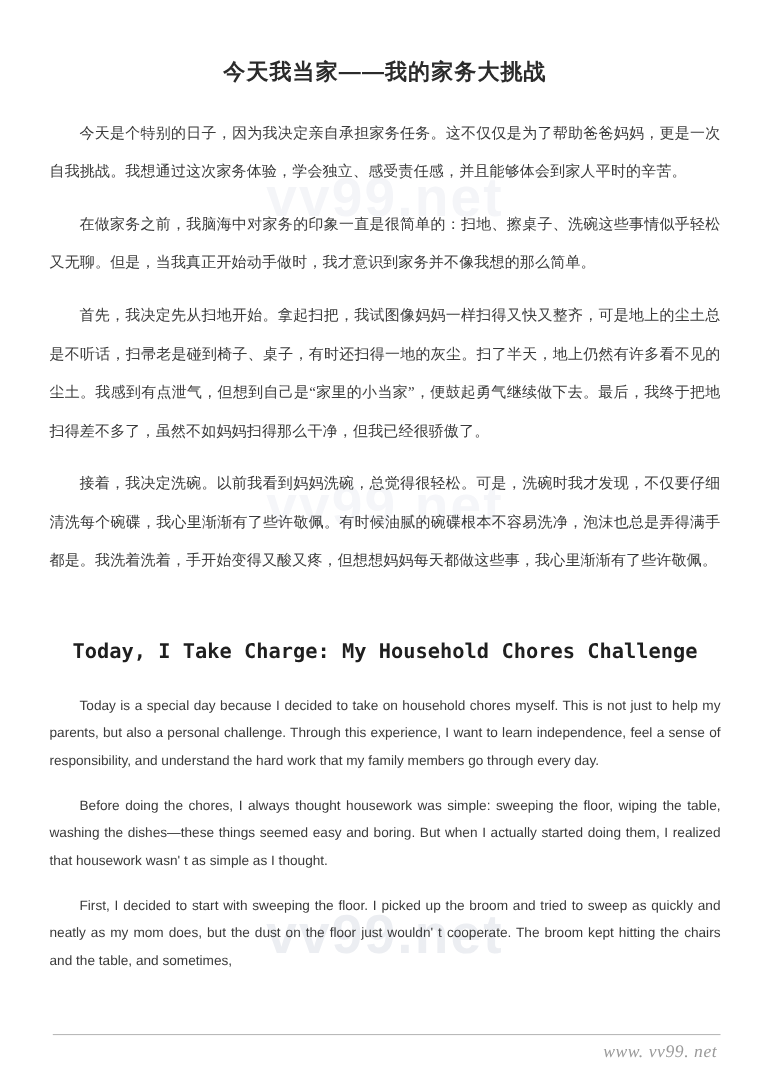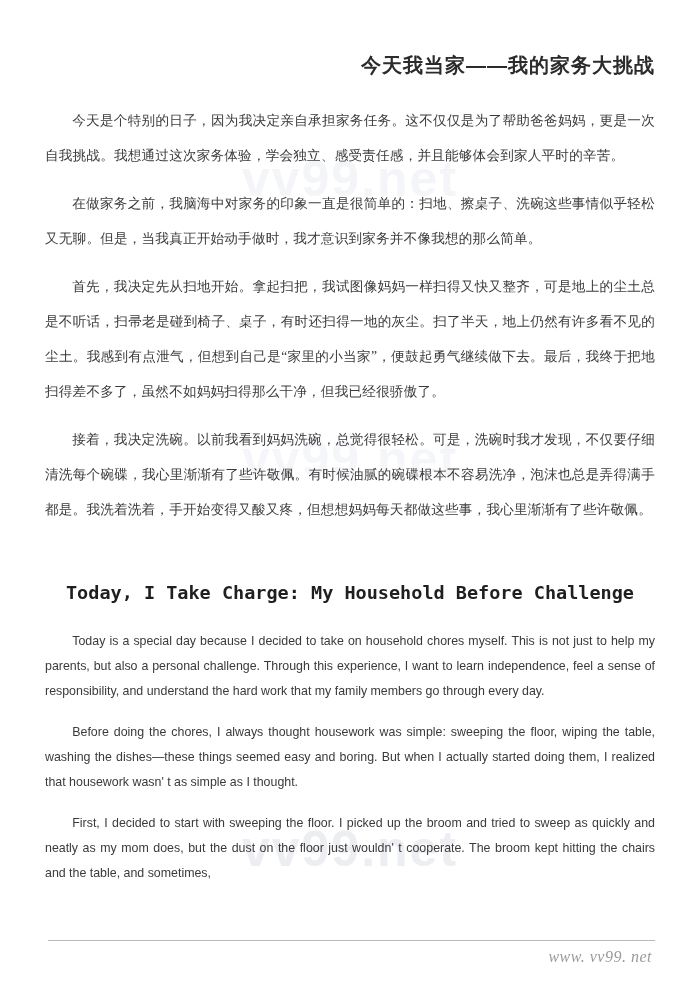--- a/index.html
+++ b/index.html
@@ -43,21 +43,21 @@
 
   .content {
     position: relative;
     z-index: 2;
     padding: 0 45px;
   }
 
   .cn-title {
     margin: 0;
     padding-top: 52px;
-    text-align: right;
+    text-align: center;
     font-family: "Liberation Sans", "DejaVu Sans", sans-serif;
     font-weight: bold;
     font-size: 20px;
     letter-spacing: 1px;
     color: #2b2b2b;
   }
 
   .cn-body {
     margin-top: 24px;
   }
@@ -133,21 +133,21 @@
 
     <h1 class="cn-title">今天我当家——我的家务大挑战</h1>
 
     <div class="cn-body">
       <p class="cn-p">今天是个特别的日子，因为我决定亲自承担家务任务。这不仅仅是为了帮助爸爸妈妈，更是一次自我挑战。我想通过这次家务体验，学会独立、感受责任感，并且能够体会到家人平时的辛苦。</p>
       <p class="cn-p">在做家务之前，我脑海中对家务的印象一直是很简单的：扫地、擦桌子、洗碗这些事情似乎轻松又无聊。但是，当我真正开始动手做时，我才意识到家务并不像我想的那么简单。</p>
       <p class="cn-p">首先，我决定先从扫地开始。拿起扫把，我试图像妈妈一样扫得又快又整齐，可是地上的尘土总是不听话，扫帚老是碰到椅子、桌子，有时还扫得一地的灰尘。扫了半天，地上仍然有许多看不见的尘土。我感到有点泄气，但想到自己是“家里的小当家”，便鼓起勇气继续做下去。最后，我终于把地扫得差不多了，虽然不如妈妈扫得那么干净，但我已经很骄傲了。</p>
       <p class="cn-p">接着，我决定洗碗。以前我看到妈妈洗碗，总觉得很轻松。可是，洗碗时我才发现，不仅要仔细清洗每个碗碟，我心里渐渐有了些许敬佩。有时候油腻的碗碟根本不容易洗净，泡沫也总是弄得满手都是。我洗着洗着，手开始变得又酸又疼，但想想妈妈每天都做这些事，我心里渐渐有了些许敬佩。</p>
     </div>
 
-    <h2 class="en-title">Today, I Take Charge: My Household Before Challenge</h2>
+    <h2 class="en-title">Today, I Take Charge: My Household Chores Challenge</h2>
 
     <div class="en-body">
       <p class="en-p">Today is a special day because I decided to take on household chores myself. This is not just to help my parents, but also a personal challenge. Through this experience, I want to learn independence, feel a sense of responsibility, and understand the hard work that my family members go through every day.</p>
       <p class="en-p">Before doing the chores, I always thought housework was simple: sweeping the floor, wiping the table, washing the dishes—these things seemed easy and boring. But when I actually started doing them, I realized that housework wasn' t as simple as I thought.</p>
       <p class="en-p">First, I decided to start with sweeping the floor. I picked up the broom and tried to sweep as quickly and neatly as my mom does, but the dust on the floor just wouldn' t cooperate. The broom kept hitting the chairs and the table, and sometimes,</p>
     </div>
 
   </div>
 
   <div class="footer-rule"></div>

